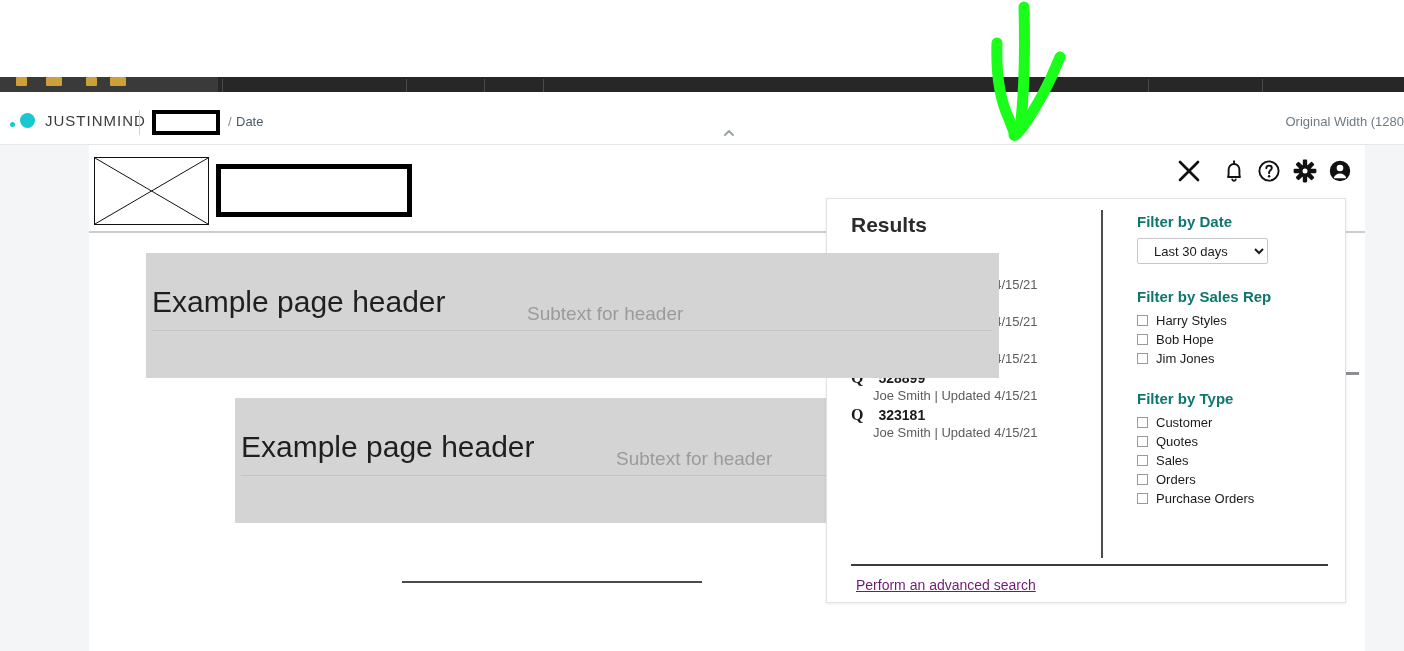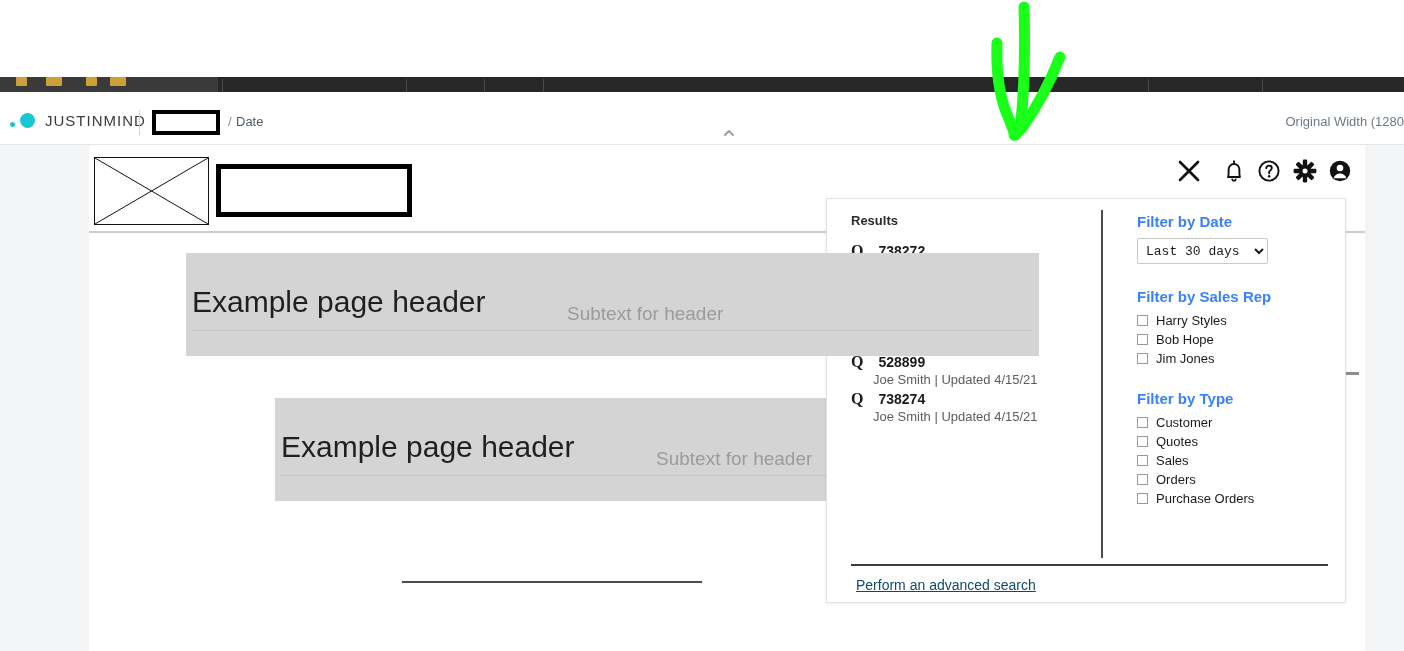--- a/index.html
+++ b/index.html
@@ -86,23 +86,22 @@
   .proto-tab-label {
     position:absolute; left:1199px; top:200px; font-size:15px; color:#2e4159;
     white-space:nowrap;
   }
   .proto-tab-underline {
     position:absolute; left:1196px; top:227px; width:74px; height:3px; background:#8b8f94;
   }
 
   
   .page-header-block {
-    position:absolute; left:146px; top:253px; width:853px; height:103px;
+    position:absolute; left:146px; top:253px; width:853px; height:125px;
     background:#d4d4d4;
-    margin-left:40px;
   }
   .page-header-title {
     position:absolute; left:6px; top:32px; font-size:30px; color:#1f1f1f; font-weight:400;
     white-space:nowrap;
   }
   .page-header-sub {
     position:absolute; left:381px; top:50px; font-size:19px; color:#9b9b9b; font-weight:400;
     white-space:nowrap;
   }
   .page-header-rule {
@@ -141,47 +140,47 @@
     position:absolute; left:826px; top:198px; width:520px; height:405px;
     background:#fff; border:1px solid #e2e2e2;
     box-shadow:0 1px 3px rgba(0,0,0,.08);
   }
   .panel-divider {
     position:absolute; left:274px; top:11px; width:2px; height:348px; background:#4d4d4d;
   }
   .panel-col-left { position:absolute; left:24px; top:14px; width:245px; }
   .panel-col-right { position:absolute; left:310px; top:14px; width:195px; }
 
-  .panel-heading { font-size:13px; font-weight:bold; color:#2b2b2b; margin-bottom:14px; }
+  .panel-heading { font-size:21px; font-weight:bold; color:#2b2b2b; margin-bottom:21px; }
   .result-item { margin-bottom:3px; cursor:pointer; }
   .result-line1 { display:flex; align-items:baseline; gap:7px; }
   .result-q {
     font-family:"Liberation Serif", serif; font-weight:bold; font-size:16px; color:#1b1b1b;
   }
   .result-id { font-size:14px; font-weight:bold; color:#1b1b1b;margin-left:8px; }
   .result-meta { font-size:13px; color:#5c5c5c; margin-left:22px; margin-top:1px; }
 
-  .filter-heading { font-size:15px; font-weight:bold; color:#3b82f6; margin-bottom:8px; }
+  .filter-heading { font-size:15px; font-weight:bold; color:#0f766e; margin-bottom:8px; }
   .filter-select {
     width:131px; height:26px; font-size:13px; color:#1b1b1b;
     border:1px solid #c8c8c8; background:#fff; border-radius:2px;
-    font-family:Liberation Mono, monospace; padding-left:4px;
+    font-family:Liberation Sans, sans-serif; padding-left:12px;
   }
   .filter-group { margin-top:24px; }
   .check-row { display:flex; align-items:center; gap:8px; margin-bottom:4px; cursor:pointer; }
   .check-box {
     width:11px; height:11px; border:1px solid #9a9a9a; background:#fff; flex:none;
   }
   .check-label { font-size:13px; color:#1b1b1b; }
 
   .panel-footer-rule {
     position:absolute; left:24px; top:365px; width:477px; height:2px; background:#3c3c3c;
   }
   .adv-link {
-    position:absolute; left:29px; top:378px; font-size:14px; color:#0c4a6e;
+    position:absolute; left:29px; top:378px; font-size:14px; color:#701a75;
     text-decoration:underline; cursor:pointer;
   }
 
   
   .annotation { position:absolute; left:0; top:0; width:1404px; height:651px; pointer-events:none; }
 </style>
 </head>
 <body>
 
 <div id="root">
@@ -330,21 +329,21 @@
         <div class="result-line1">
           <span class="result-q">Q</span>
           <span class="result-id">528899</span>
         </div>
         <div class="result-meta">Joe Smith  |  Updated 4/15/21</div>
       </div>
 
       <div class="result-item">
         <div class="result-line1">
           <span class="result-q">Q</span>
-          <span class="result-id">738274</span>
+          <span class="result-id">323181</span>
         </div>
         <div class="result-meta">Joe Smith  |  Updated 4/15/21</div>
       </div>
     </div>
 
     <div class="panel-col-right">
       <div class="filter-heading">Filter by Date</div>
       <select class="filter-select">
         <option>Last 30 days</option>
       </select>

